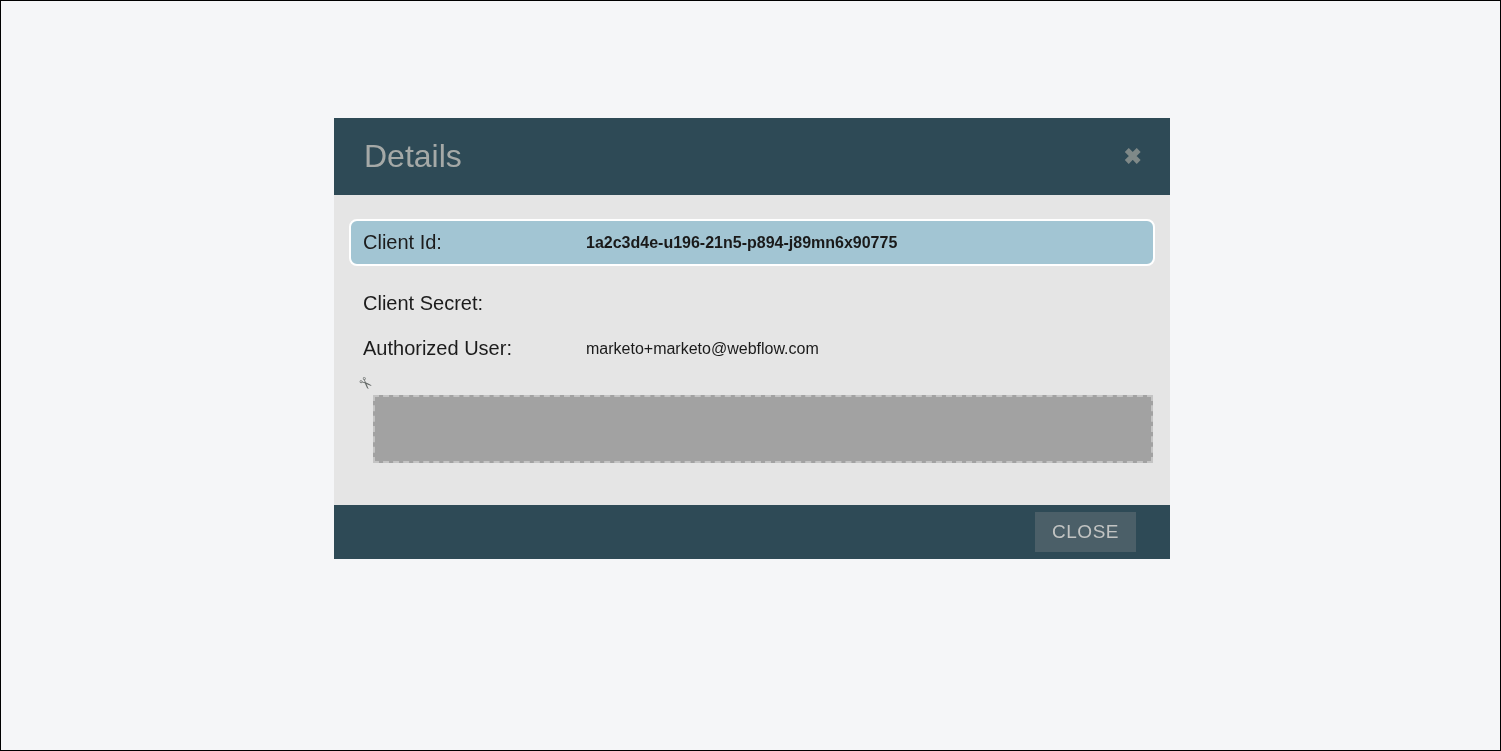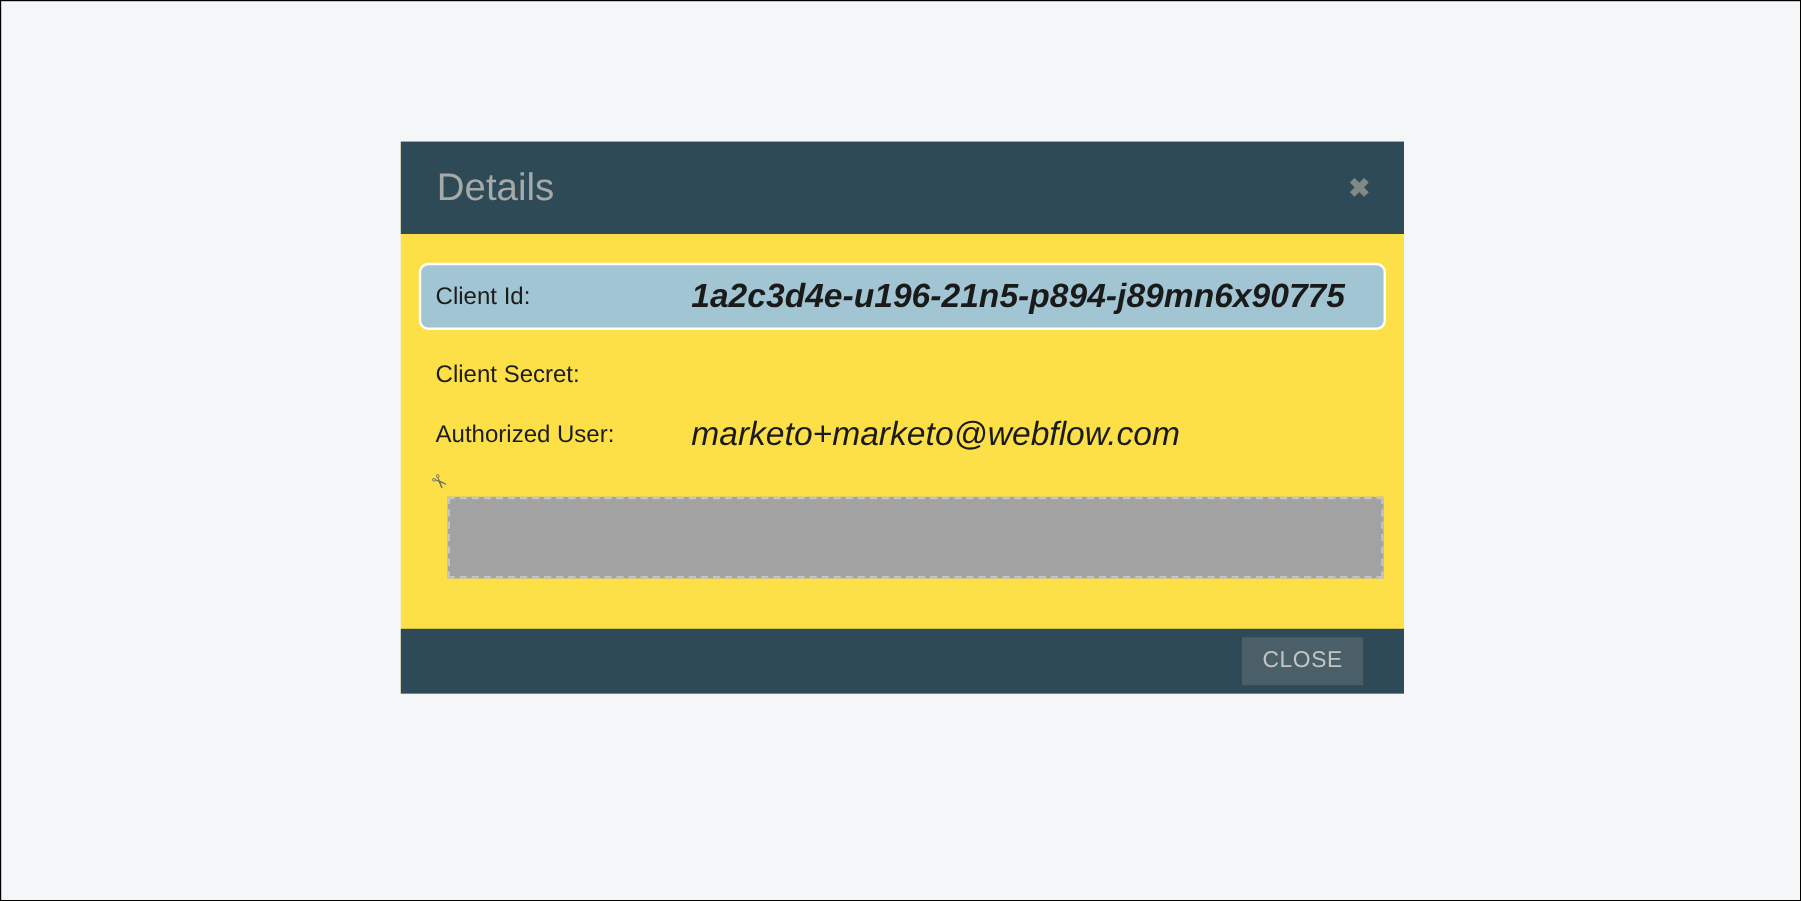--- a/index.html
+++ b/index.html
@@ -13,21 +13,21 @@
     background: #f5f6f8;
     font-family: -apple-system, BlinkMacSystemFont, "Segoe UI", Helvetica, Arial, sans-serif;
     position: relative;
     border: 1px solid #000;
   }
   .dialog {
     position: absolute;
     left: 333px;
     top: 117px;
     width: 836px;
-    background: #fde047;
+    background: #e5e5e5;
   }
   .dialog-header {
     background: #2e4a56;
     height: 77px;
     display: flex;
     align-items: center;
     justify-content: space-between;
     padding: 0 28px 0 30px;
   }
   .dialog-title {
@@ -41,44 +41,44 @@
     cursor: pointer;
     font-weight: bold;
   }
   .dialog-body {
     padding: 24px 17px 42px 17px;
   }
   .row {
     display: flex;
     align-items: center;
     margin-bottom: 6px;
+    gap: 10px;
   }
   .row.highlighted {
     background: #a2c5d3;
     border: 2px solid #fff;
     border-radius: 8px;
     padding: 10px 10px 10px 12px;
     margin-left: -2px;
     margin-right: -2px;
     margin-bottom: 18px;
   }
   .row.plain {
     padding: 8px 12px 8px 12px;
   }
   .label {
     width: 213px;
     font-size: 20px;
     color: #1c1c1c;
     flex-shrink: 0;
   }
   .value {
-    font-size: 28px;
+    font-size: 16px;
     font-weight: 700;
     color: #1a1a1a;
-    font-style: italic;
   }
   .value.normal-weight {
     font-weight: 400;
   }
   .get-token-btn {
     background: #9c5a2d;
     color: #c7c8c8;
     border: none;
     padding: 8px 14px;
     font-size: 18px;

